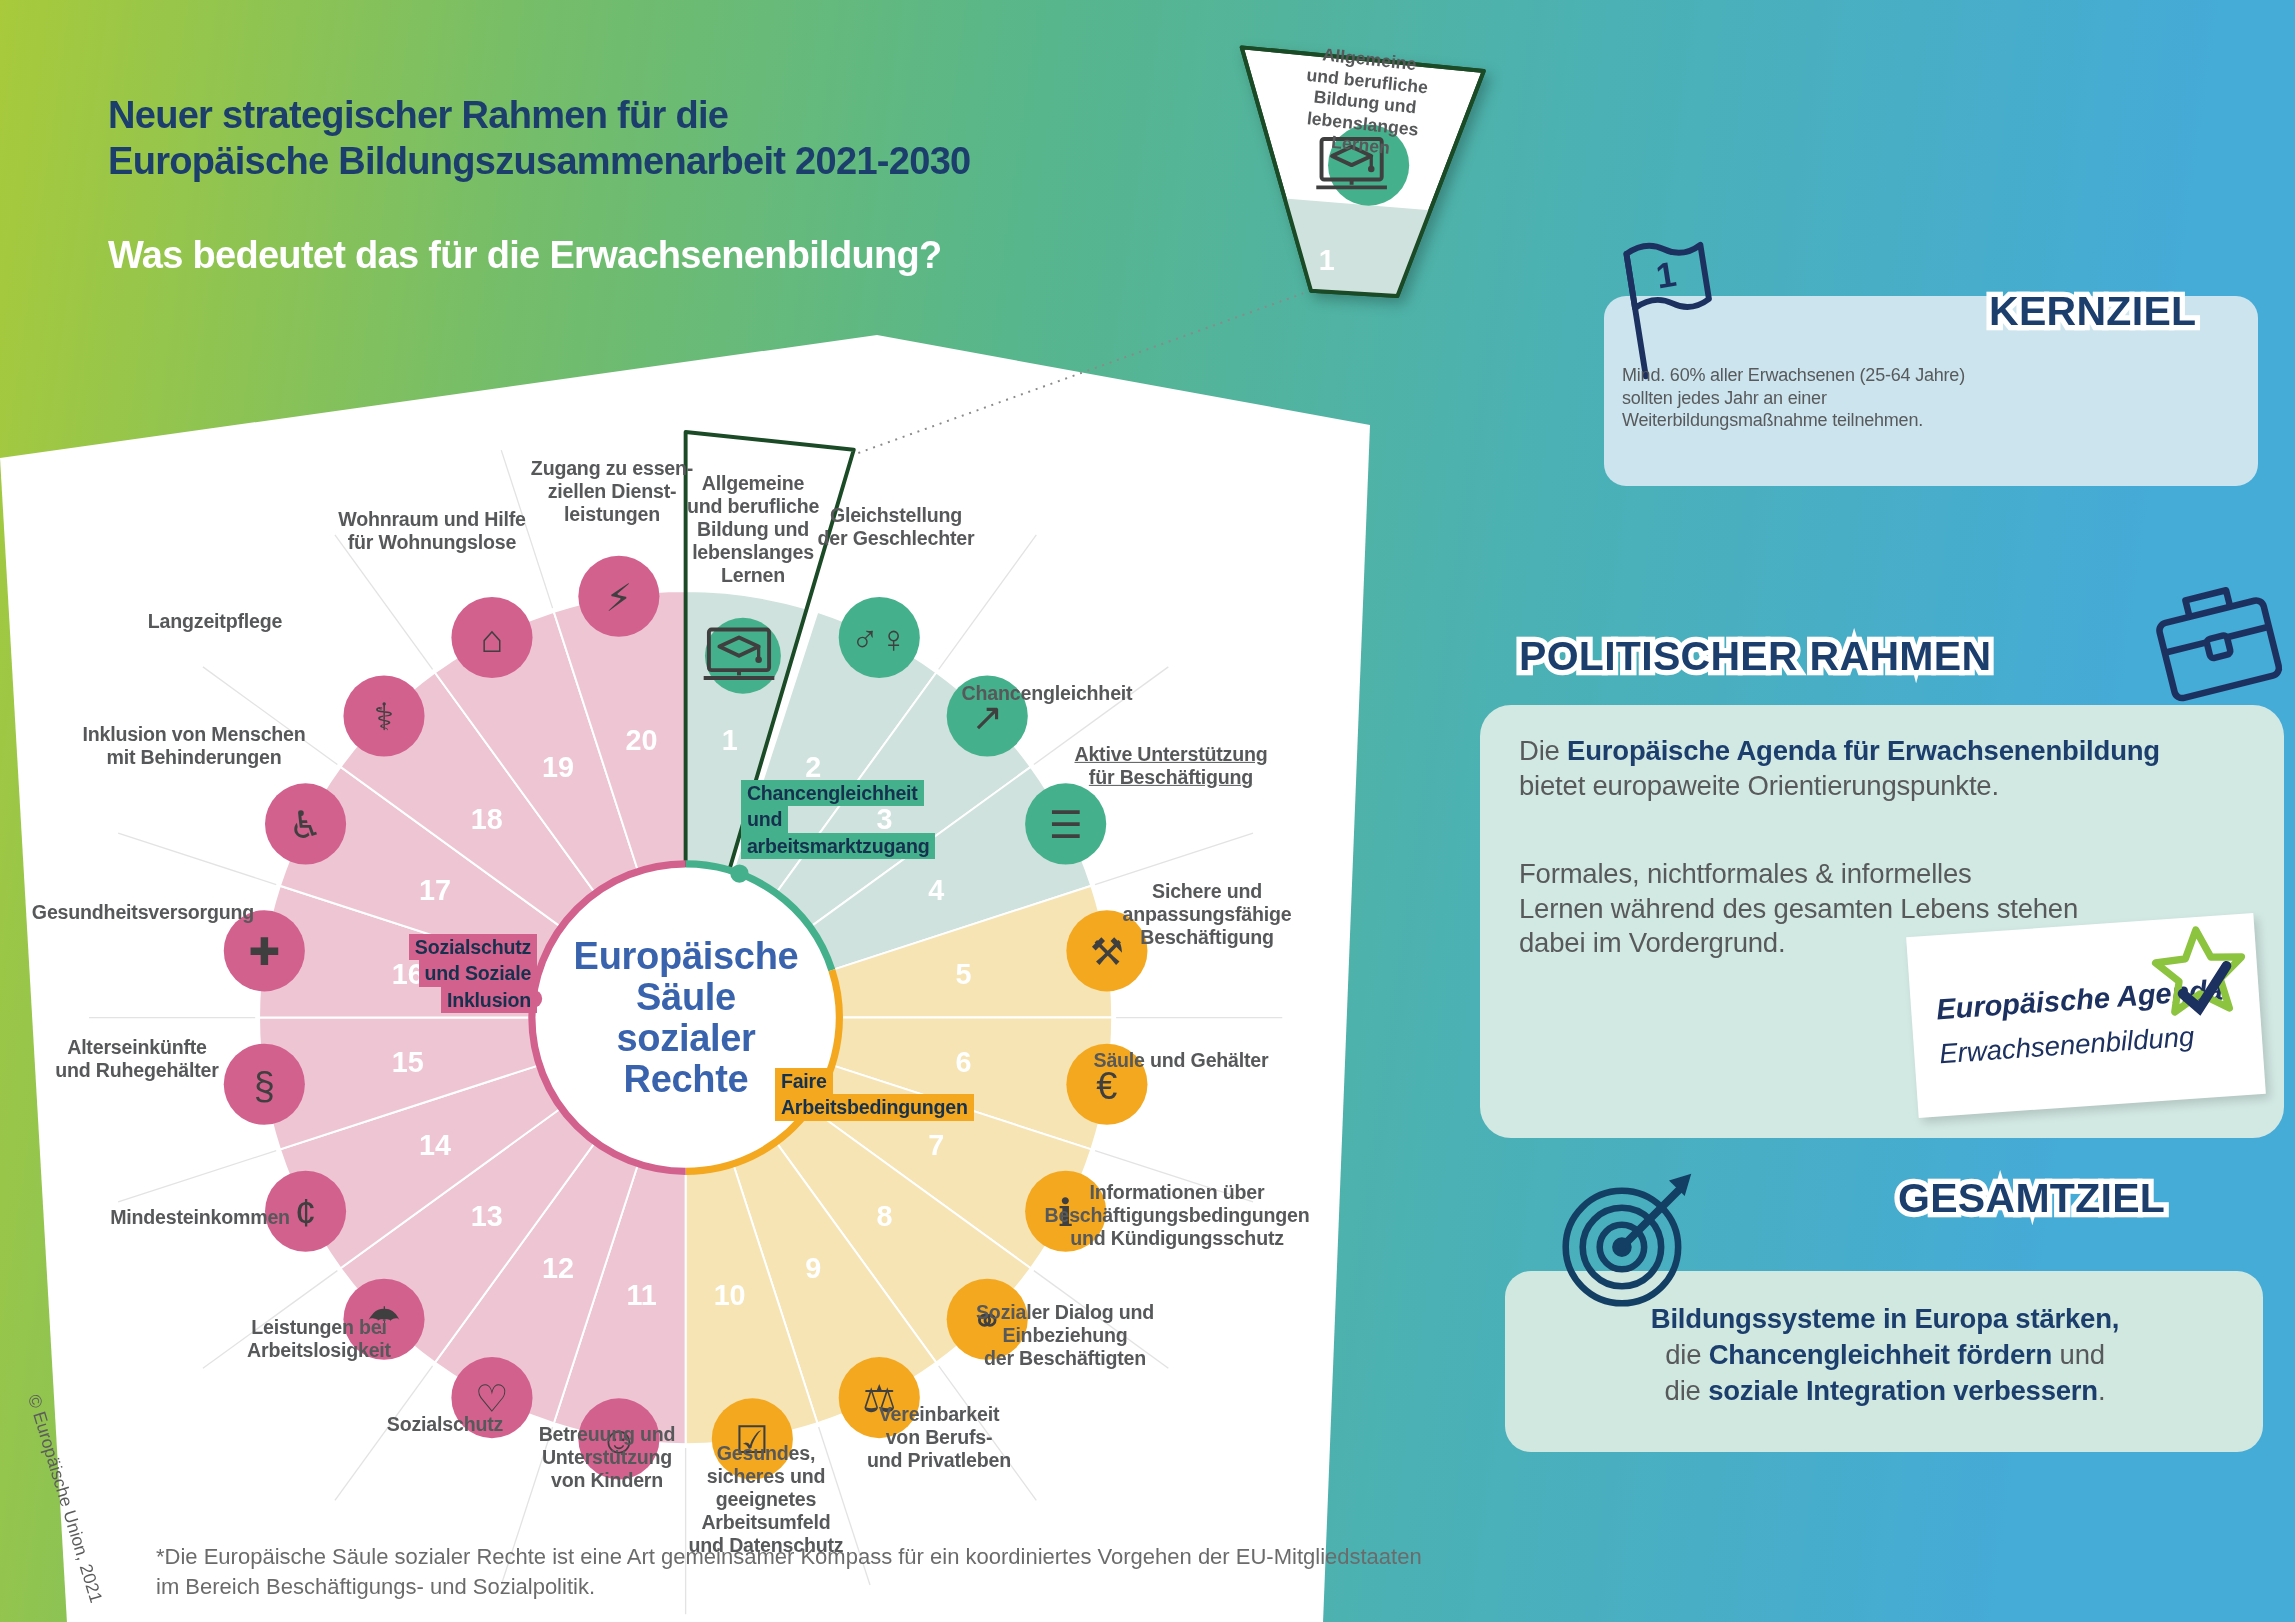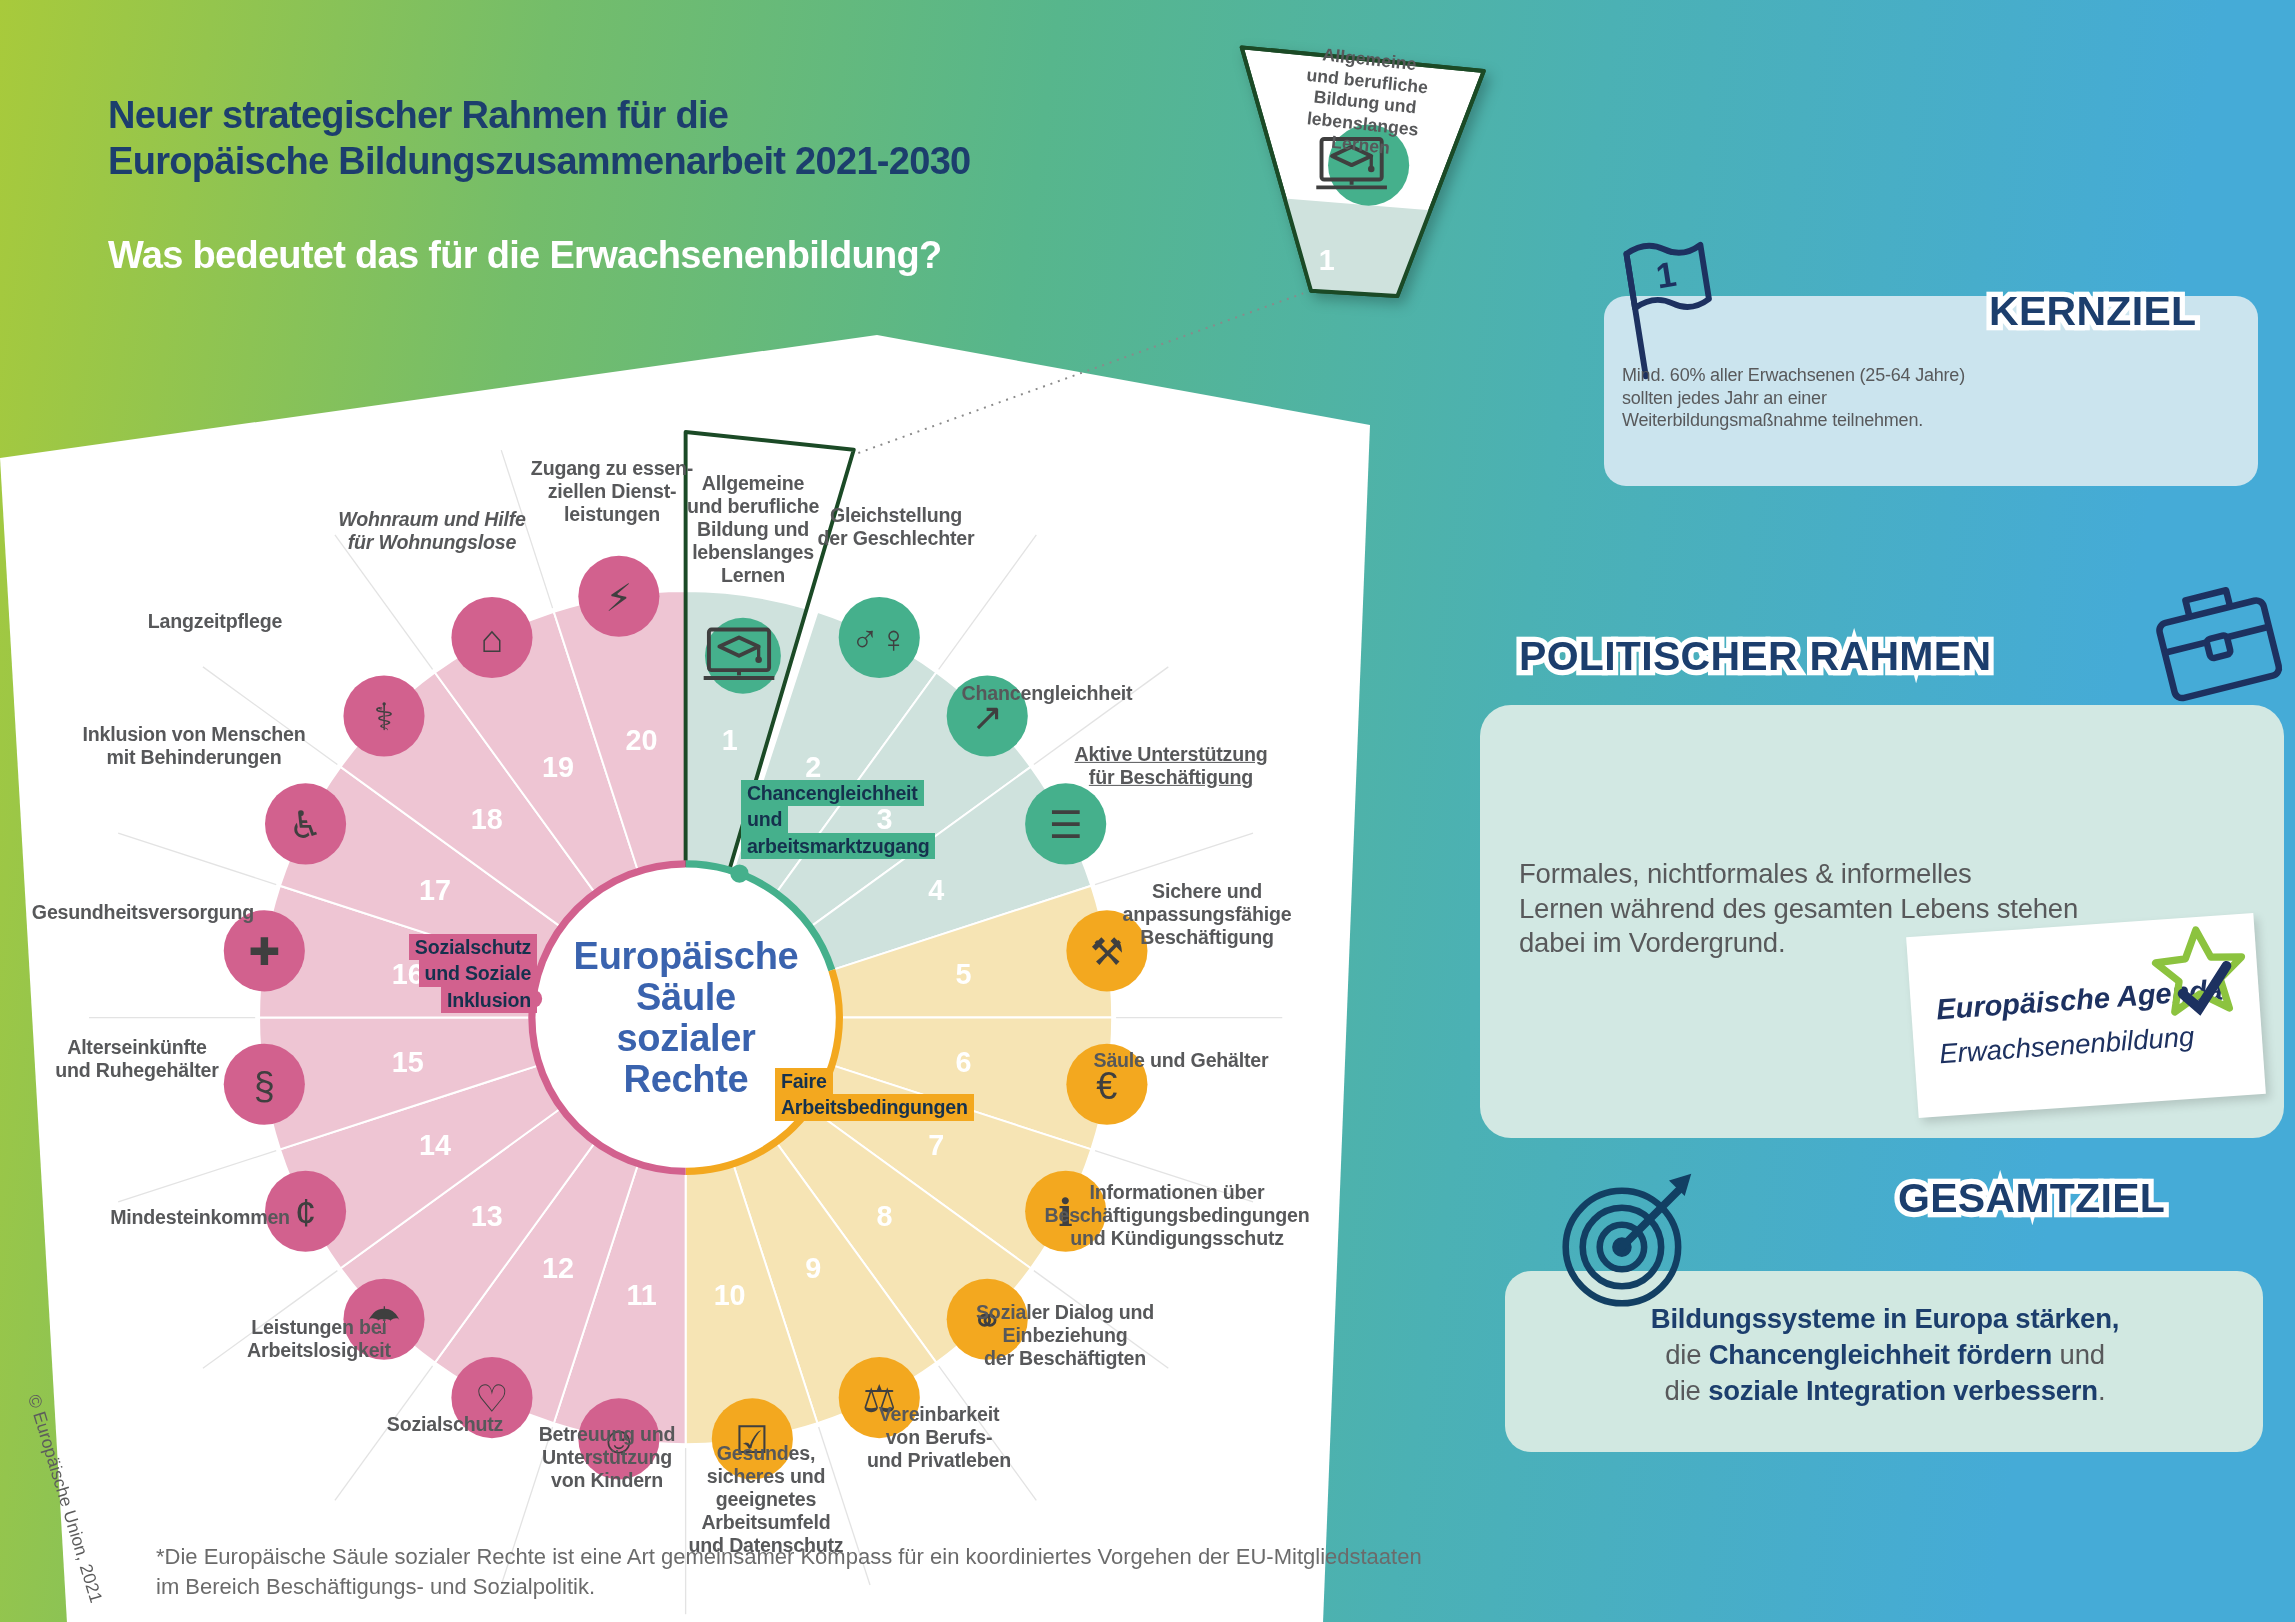--- a/index.html
+++ b/index.html
@@ -195,21 +195,21 @@
       <div class="wheel-label" style="left: 939px; top: 1438px;">Vereinbarkeit<br>von Berufs-<br>und Privatleben</div>
       <div class="wheel-label" style="left: 766px; top: 1500px;">Gesundes,<br>sicheres und<br>geeignetes<br>Arbeitsumfeld<br>und Datenschutz</div>
       <div class="wheel-label" style="left: 607px; top: 1458px;">Betreuung und<br>Unterstützung<br>von Kindern</div>
       <div class="wheel-label" style="left: 445px; top: 1425px;">Sozialschutz</div>
       <div class="wheel-label" style="left: 319px; top: 1339px;">Leistungen bei<br>Arbeitslosigkeit</div>
       <div class="wheel-label" style="left: 200px; top: 1218px;">Mindesteinkommen</div>
       <div class="wheel-label" style="left: 137px; top: 1059px;">Alterseinkünfte<br>und Ruhegehälter</div>
       <div class="wheel-label" style="left: 143px; top: 913px;">Gesundheitsversorgung</div>
       <div class="wheel-label" style="left: 194px; top: 746px; text-align: center;">Inklusion von Menschen<br>mit Behinderungen</div>
       <div class="wheel-label" style="left: 215px; top: 622px;">Langzeitpflege</div>
-      <div class="wheel-label" style="left: 432px; top: 531px; font-style: italic;">Wohnraum und Hilfe<br>für Wohnungslose</div>
+      <div class="wheel-label" style="left: 432px; top: 531px;">Wohnraum und Hilfe<br>für Wohnungslose</div>
       <div class="wheel-label" style="left: 612px; top: 492px;">Zugang zu essen-<br>ziellen Dienst-<br>leistungen</div>
     </div>
 
   <div class="center-title" id="center-title">Europäische<br>Säule<br>sozialer<br>Rechte</div>
 
   <div class="sec-label" id="sec-label-0" style="left:741px;top:780px;"><span style="background:#45b08c">Chancengleichheit</span><br><span style="background:#45b08c">und</span><br><span style="background:#45b08c">arbeitsmarktzugang</span></div>
   <div class="sec-label" id="sec-label-1" style="left:775px;top:1068px;"><span style="background:#f3a81f">Faire</span><br><span style="background:#f3a81f">Arbeitsbedingungen</span></div>
   <div class="sec-label right" id="sec-label-2" style="left:406px;top:934px;width:131px;"><span style="background:#d2618e">Sozialschutz</span><br><span style="background:#d2618e">und Soziale</span><br><span style="background:#d2618e">Inklusion</span></div>
 
   <svg style="position:absolute;left:0;top:0;filter:drop-shadow(5.2px 6.5px 6.5px rgba(0,0,0,0.25));" width="2295" height="1623" viewBox="0 0 3508 2480">
@@ -240,20 +240,21 @@
     <span class="stroke">POLITISCHER RAHMEN</span><span class="fill">POLITISCHER RAHMEN</span>
   </div>
   <svg style="position:absolute;left:2138px;top:560px;" width="157" height="157" viewBox="0 0 240 240">
     <g transform="rotate(-14 120 120)" fill="none" stroke="#1d3160" stroke-width="10" stroke-linejoin="round">
       <rect x="38" y="78" width="164" height="118" rx="12"></rect>
       <path d="M88,78 v-26 h64 v26"></path>
       <rect x="104" y="118" width="32" height="30" rx="6"></rect>
       <path d="M38,122 h66 M136,122 h66"></path>
     </g>
   </svg>
+  <div class="body-text" style="left:1519px;top:734px;width:746px;font-size:27.5px;"><span>Die </span><b>Europäische Agenda für Erwachsenenbildung</b><br><span>bietet europaweite Orientierungspunkte.</span></div>
   <div class="body-text" style="left:1519px;top:857px;width:746px;font-size:27.5px;"><span>Formales, nichtformales &amp; informelles</span><br><span>Lernen während des gesamten Lebens stehen</span><br><span>dabei im Vordergrund.</span></div>
 
   <div class="logo-card">
     <div class="logo-line1">Europäische Agenda</div>
     <div class="logo-line2">Erwachsenenbildung</div>
     <svg style="position:absolute;left:234px;top:5.2px;" width="111" height="111" viewBox="0 0 170 170">
       <path d="M85,12 L105,55 L152,58 L117,89 L128,135 L85,110 L44,135 L54,89 L20,58 L66,55 Z" fill="none" stroke="#8cc33f" stroke-width="11" stroke-linejoin="round"></path>
       <path d="M58,108 L82,132 L128,70" fill="none" stroke="#1d3160" stroke-width="15" stroke-linecap="round"></path>
     </svg>
   </div>

